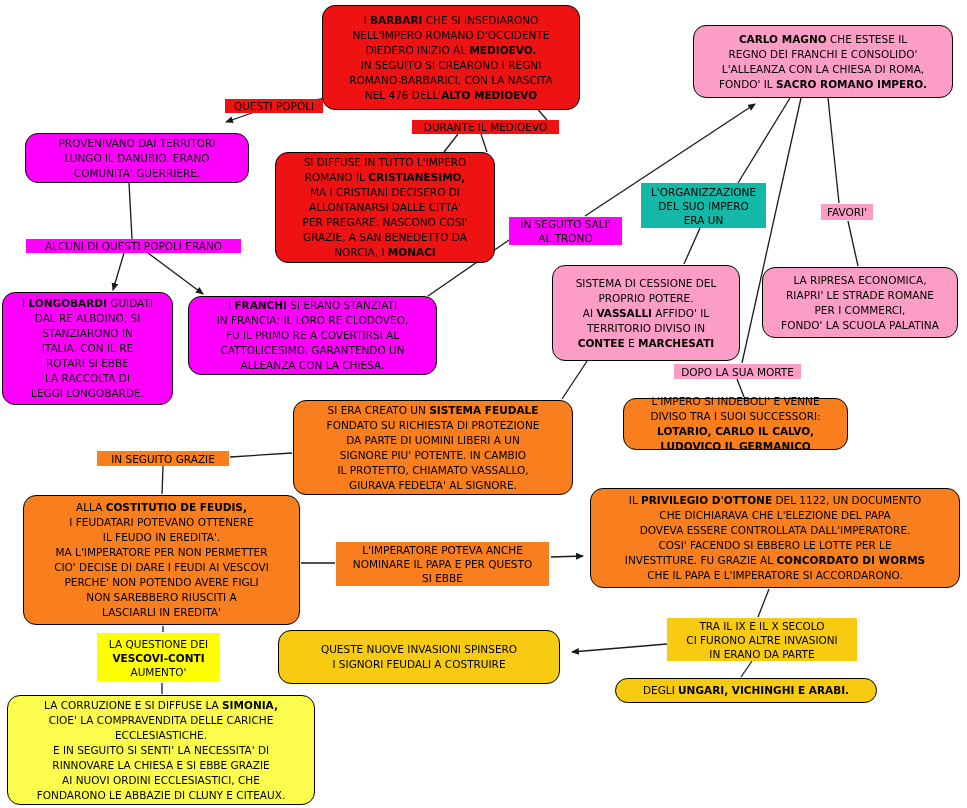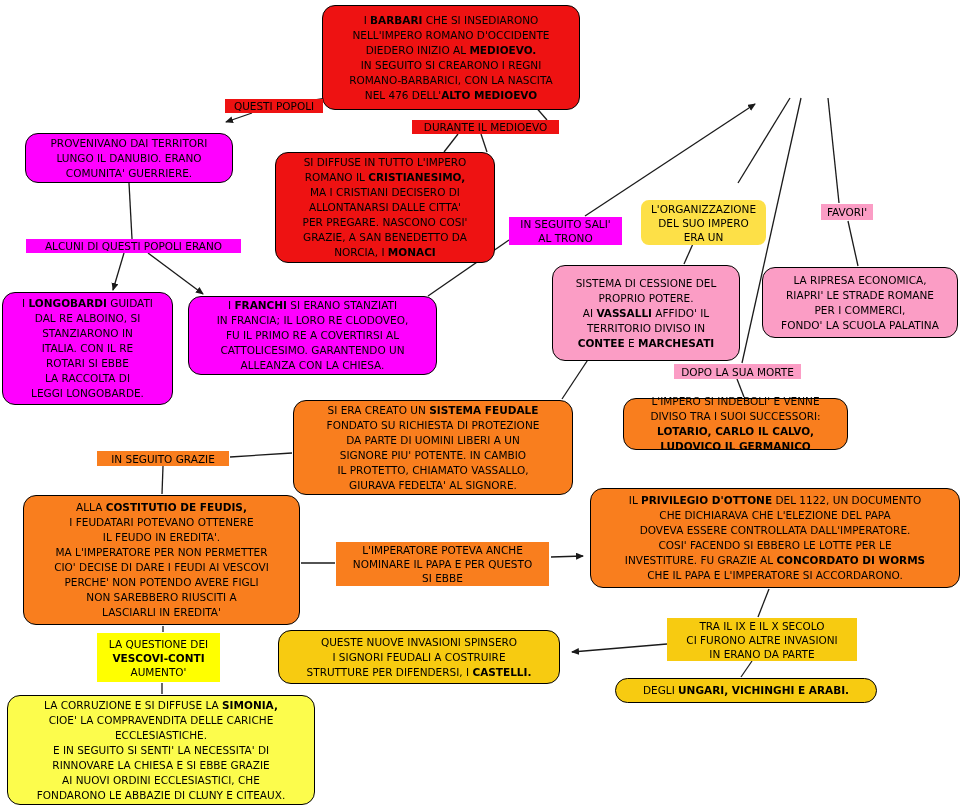--- a/index.html
+++ b/index.html
@@ -82,42 +82,48 @@
       <div class="ln">IN SEGUITO SI CREARONO I REGNI</div>
       <div class="ln">ROMANO-BARBARICI, CON LA NASCITA</div>
       <div class="ln">NEL 476 DELL'<b>ALTO MEDIOEVO</b></div>
     </div>
     <div class="node label" style="left: 225px; top: 99px; width: 98px; height: 14px; background: rgb(238, 18, 18);">
       <div class="ln">QUESTI POPOLI</div>
     </div>
     <div class="node label" style="left: 412px; top: 120px; width: 147px; height: 14px; background: rgb(238, 18, 18);">
       <div class="ln">DURANTE IL MEDIOEVO</div>
     </div>
-    <div class="node box" style="left: 25px; top: 133px; width: 208px; height: 50px; background: rgb(255, 0, 255);">
+    <div class="node box" style="left: 25px; top: 133px; width: 224px; height: 50px; background: rgb(255, 0, 255);">
       <div class="ln">PROVENIVANO DAI TERRITORI</div>
       <div class="ln">LUNGO IL DANUBIO. ERANO</div>
       <div class="ln">COMUNITA' GUERRIERE.</div>
     </div>
     <div class="node label" style="left: 26px; top: 239px; width: 215px; height: 14px; background: rgb(255, 0, 255);">
       <div class="ln">ALCUNI DI QUESTI POPOLI ERANO</div>
     </div>
     <div class="node box" style="left: 275px; top: 152px; width: 220px; height: 111px; background: rgb(238, 18, 18);">
       <div class="ln">SI DIFFUSE IN TUTTO L'IMPERO</div>
       <div class="ln">ROMANO IL <b>CRISTIANESIMO,</b></div>
       <div class="ln">MA I CRISTIANI DECISERO DI</div>
       <div class="ln">ALLONTANARSI DALLE CITTA'</div>
       <div class="ln">PER PREGARE. NASCONO COSI'</div>
       <div class="ln">GRAZIE, A SAN BENEDETTO DA</div>
       <div class="ln">NORCIA, I <b>MONACI</b></div>
     </div>
+    <div class="node box" style="left: 693px; top: 25px; width: 260px; height: 73px; background: rgb(251, 157, 197);">
+      <div class="ln"><b>CARLO MAGNO</b> CHE ESTESE IL</div>
+      <div class="ln">REGNO DEI FRANCHI E CONSOLIDO'</div>
+      <div class="ln">L'ALLEANZA CON LA CHIESA DI ROMA,</div>
+      <div class="ln">FONDO' IL <b>SACRO ROMANO IMPERO.</b></div>
+    </div>
     <div class="node label" style="left: 509px; top: 217px; width: 113px; height: 28px; background: rgb(255, 0, 255);">
       <div class="ln">IN SEGUITO SALI'</div>
       <div class="ln">AL TRONO</div>
     </div>
-    <div class="node label" style="left: 641px; top: 200px; width: 125px; height: 45px; background: #fde047; border-radius: 8px;">
+    <div class="node label" style="left: 641px; top: 183px; width: 125px; height: 45px; background: #14b8a6;">
       <div class="ln">L'ORGANIZZAZIONE</div>
       <div class="ln">DEL SUO IMPERO</div>
       <div class="ln">ERA UN</div>
     </div>
     <div class="node label" style="left: 821px; top: 204px; width: 52px; height: 16px; background: rgb(251, 157, 197);">
       <div class="ln">FAVORI'</div>
     </div>
     <div class="node box" style="left: 552px; top: 265px; width: 188px; height: 96px; background: rgb(251, 157, 197);">
       <div class="ln">SISTEMA DI CESSIONE DEL</div>
       <div class="ln">PROPRIO POTERE.</div>
@@ -194,21 +200,20 @@
       <div class="ln">TRA IL IX E IL X SECOLO</div>
       <div class="ln">CI FURONO ALTRE INVASIONI</div>
       <div class="ln">IN ERANO DA PARTE</div>
     </div>
     <div class="node box" style="left: 615px; top: 678px; width: 262px; height: 25px; background: rgb(247, 203, 17);">
       <div class="ln">DEGLI <b>UNGARI, VICHINGHI E ARABI.</b></div>
     </div>
     <div class="node box" style="left: 278px; top: 630px; width: 282px; height: 54px; background: rgb(247, 203, 17);">
       <div class="ln">QUESTE NUOVE INVASIONI SPINSERO</div>
       <div class="ln">I SIGNORI FEUDALI A COSTRUIRE</div>
-      <div class="ln">STRUTTURE PER DIFENDERSI, I <b>CASTELLI.</b></div>
     </div>
     <div class="node label" style="left: 97px; top: 633px; width: 123px; height: 49px; background: rgb(255, 255, 0);">
       <div class="ln">LA QUESTIONE DEI</div>
       <div class="ln"><b>VESCOVI-CONTI</b></div>
       <div class="ln">AUMENTO'</div>
     </div>
     <div class="node box" style="left: 7px; top: 695px; width: 308px; height: 110px; background: rgb(252, 252, 76);">
       <div class="ln">LA CORRUZIONE E SI DIFFUSE LA <b>SIMONIA,</b></div>
       <div class="ln">CIOE' LA COMPRAVENDITA DELLE CARICHE</div>
       <div class="ln">ECCLESIASTICHE.</div>

